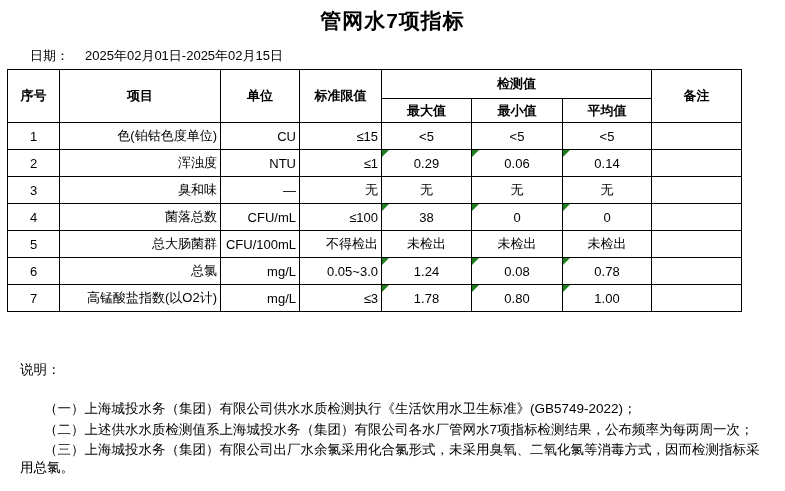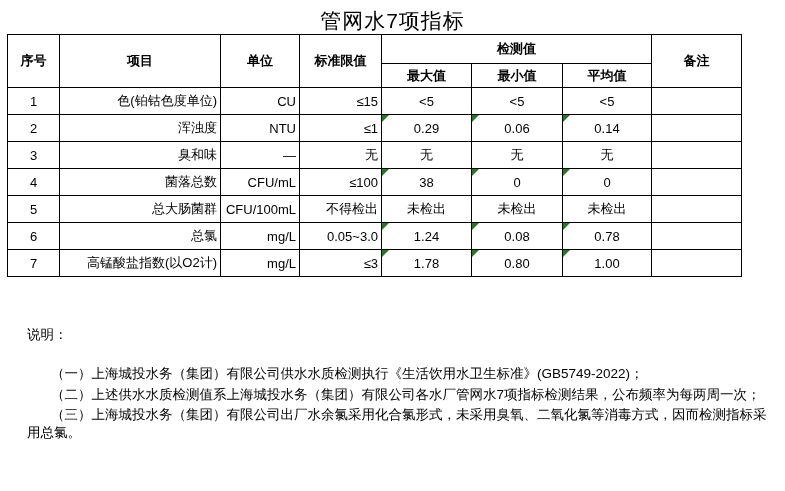--- a/index.html
+++ b/index.html
@@ -13,21 +13,21 @@
     position: relative;
     width: 785px;
     height: 491px;
     background: #ffffff;
     overflow: hidden;
   }
   .title {
     padding-top: 7px;
     text-align: center;
     font-size: 21px;
-    font-weight: 400;
+    font-weight: 700;
     line-height: 27px;
     letter-spacing: 1px;
   }
   .date-line {
     margin: 13px 0 5px 30px;
     font-size: 13px;
     height: 17px;
     line-height: 17px;
   }
   .date-line .date-label { margin-right: 16px; }
@@ -61,40 +61,43 @@
   td.left   { text-align: right; }
   td.flag::before {
     content: "";
     position: absolute;
     top: 0; left: 0;
     width: 0; height: 0;
     border-top: 7px solid var(--flag-color, #1E7E1E);
     border-right: 7px solid transparent;
   }
   .notes {
-    margin: 49px 14px 0 27px;
+    margin: 49px 14px 0 20px;
     font-size: 13.5px;
   }
   .notes-heading {
     margin-bottom: 21px;
     font-size: 13.5px;
   }
   .notes p {
     margin: 0 0 3px 0;
     line-height: 17.5px;
     text-indent: 24px;
   }
 </style>
 </head>
 <body>
 
 <div class="page">
 
   <div class="title">管网水7项指标</div>
 
+  <div class="date-line">
+    <span class="date-label">日期：</span><span>2025年02月01日-2025年02月15日</span>
+  </div>
 
   <table class="report">
     <colgroup>
       <col class="c-no">
         <col class="c-item">
         <col class="c-unit">
         <col class="c-limit">
       <col class="c-max">
         <col class="c-min">
         <col class="c-avg">

